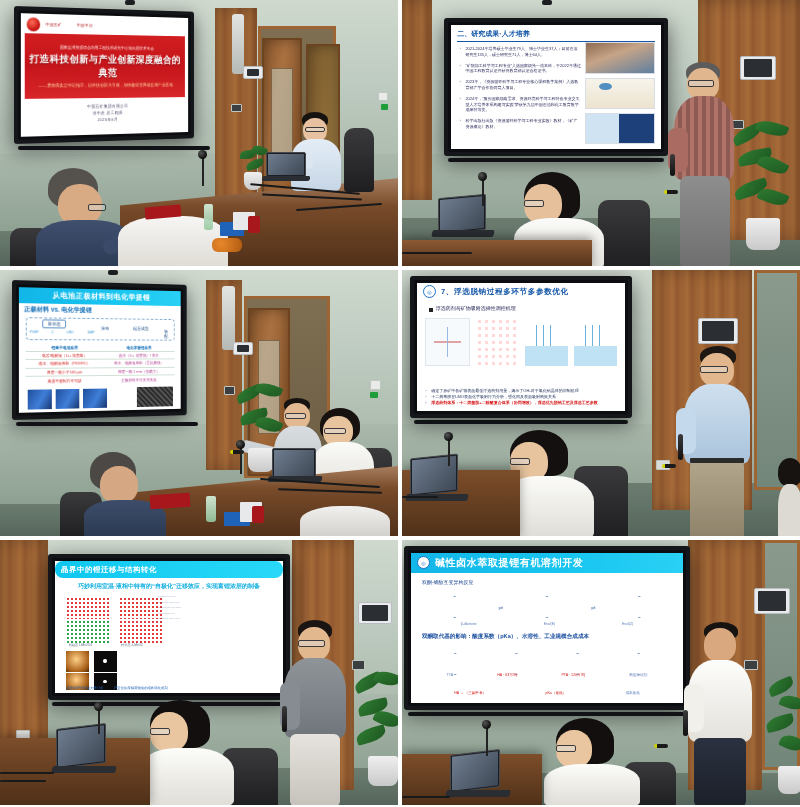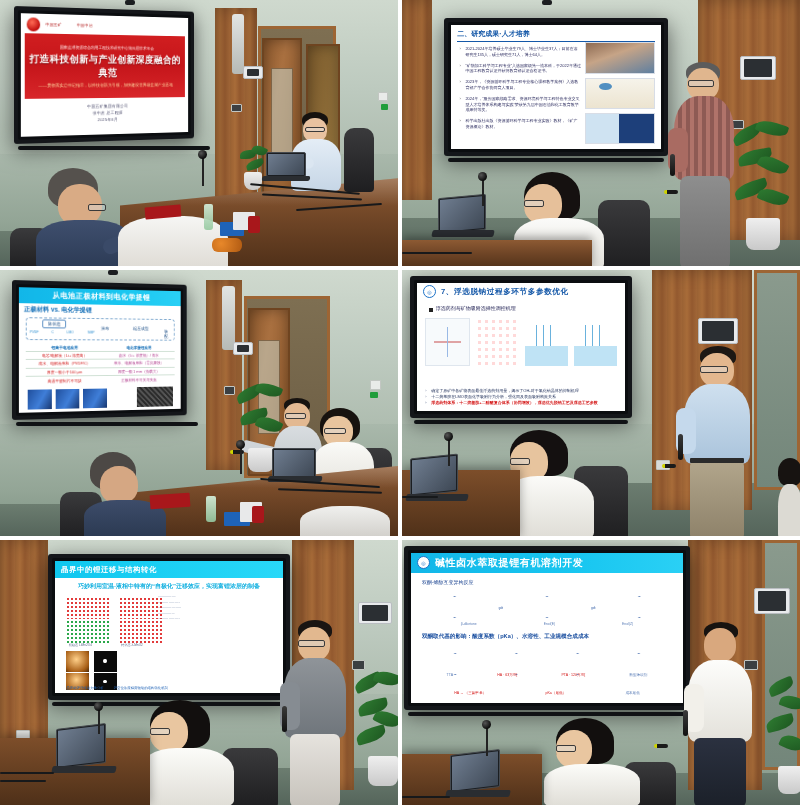--- a/index.html
+++ b/index.html
@@ -715,21 +715,21 @@
       <div class="ac-panel" style="left:358px;top:62px;width:34px;height:22px;">
           <div class="scr"></div>
         </div>
       <div class="outlet" style="left:352px;top:120px;width:13px;height:10px;background:#3b3f42;"></div>
       <div class="outlet" style="left:16px;top:190px;width:14px;height:10px;"></div>
 
       <div class="tv-outer" style="left:48px;top:14px;width:242px;height:146px;">
         <div class="tv-bezel"></div>
         <div class="tv-screen">
           <div class="slide">
-            <div class="sb-title" style="height:13%;background:linear-gradient(90deg,#0fc7ef,#29d8f8);">
+            <div class="sb-title" style="height:13%;background:linear-gradient(90deg,#0fc7ef,#29d8f8);border-radius:8px;">
               <span class="sb-title-txt" style="font-size:7.4px;">晶界中的锂迁移与结构转化</span>
             </div>
             <div class="s5-sub">巧妙利用室温-液相中特有的“自极化”迁移效应，实现富锂浓层的制备</div>
 
             <div class="s5-lat" style="left:5%;top:27%;"></div>
             <div class="s5-lat s5-green" style="left:5%;top:45%;"></div>
             <div class="s5-lat" style="left:28%;top:27%;"></div>
             <div class="s5-lat" style="left:28%;top:45%;"></div>
             <span class="s5-cap" style="left:6%;top:62%;">初始态 LiMn2O4</span>
             <span class="s5-cap" style="left:29%;top:62%;">转化态 λ-MnO2</span>

